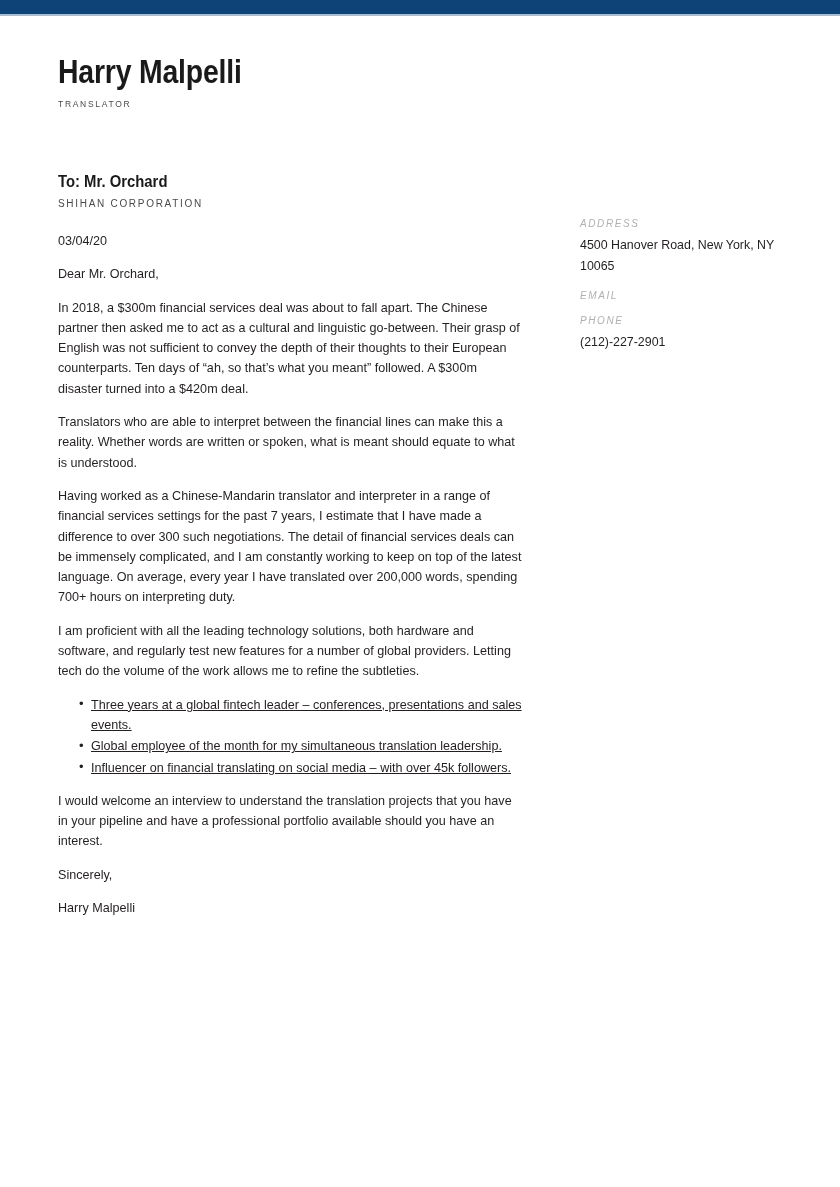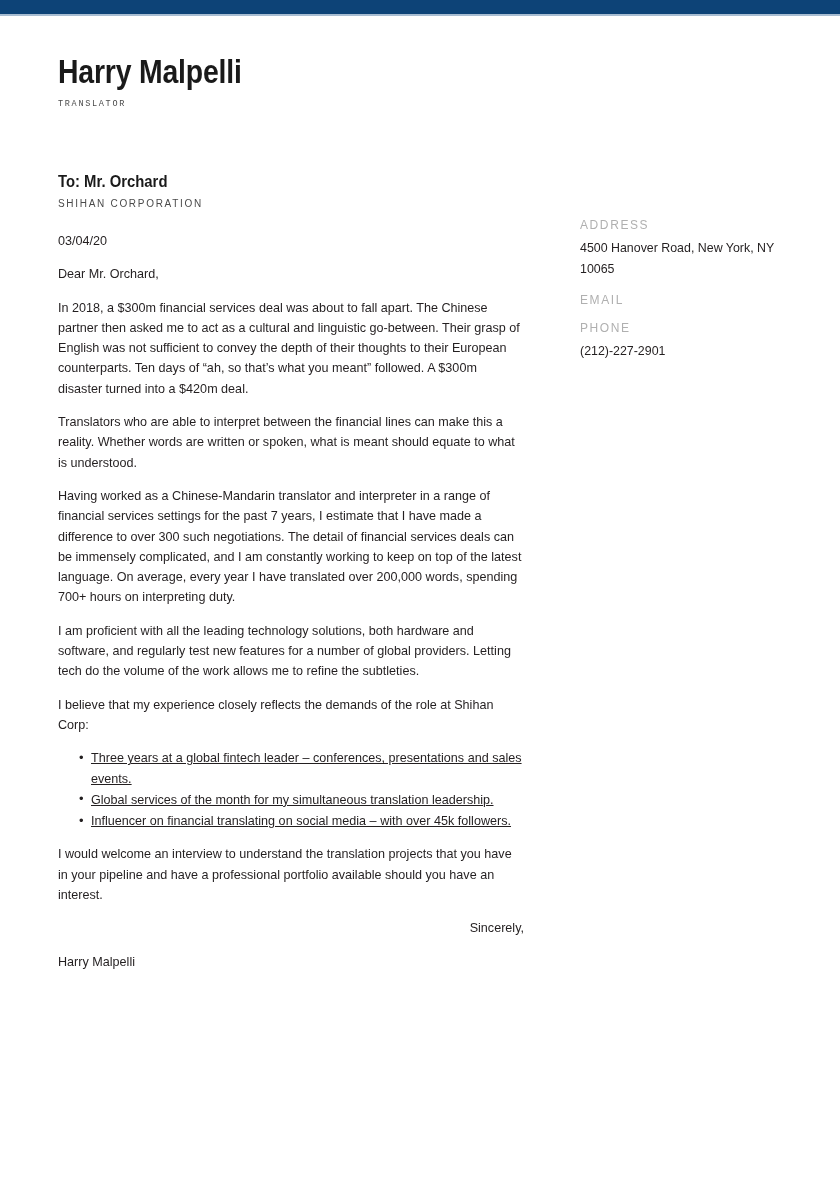--- a/index.html
+++ b/index.html
@@ -60,21 +60,20 @@
     transform-origin: left center;
     white-space: nowrap;
   }
   .sender-role {
     margin-top: 9px;
     font-size: 8.5px;
     letter-spacing: 1.7px;
     font-weight: normal;
     color: #4a4a4a;
     text-transform: uppercase;
-    font-family: Liberation Mono, monospace;
   }
 
   
   .recipient {
     position: absolute;
     top: 160px;
     left: 58px;
     width: 470px;
   }
   .recipient-name {
@@ -125,42 +124,42 @@
   .letter-body li::before {
     content: "\2022";
     position: absolute;
     left: -12px;
     top: -0.5px;
     font-size: 13px;
     color: #231f20;
   }
   .signoff {
     margin-bottom: 13px;
-    text-align: right;
   }
   .signature {
     margin: 0;
   }
 
   
   .contact-sidebar {
     position: absolute;
     top: 206px;
     left: 580px;
     width: 215px;
   }
   .contact-group {
     margin-bottom: 14px;
   }
   .contact-label {
-    font-size: 12px;
+    font-size: 10px;
     letter-spacing: 1.6px;
     color: #b0b0b0;
     text-transform: uppercase;
     margin-bottom: 6px;
+    font-style: italic;
   }
   .contact-value {
     font-size: 12.4px;
     line-height: 20.5px;
     color: #231f20;
   }
   .contact-value.link {
     text-decoration: underline;
     text-underline-offset: 2px;
     color: #231f20;
@@ -184,24 +183,23 @@
     <div class="recipient-company">SHIHAN CORPORATION</div>
   </div>
 
   <div class="letter-body">
     <p class="letter-date">03/04/20</p>
     <p>Dear Mr. Orchard,</p>
     <p>In 2018, a $300m financial services deal was about to fall apart. The Chinese partner then asked me to act as a cultural and linguistic go-between. Their grasp of English was not sufficient to convey the depth of their thoughts to their European counterparts. Ten days of “ah, so that’s what you meant” followed. A $300m disaster turned into a $420m deal.</p>
     <p>Translators who are able to interpret between the financial lines can make this a reality. Whether words are written or spoken, what is meant should equate to what is understood.</p>
     <p>Having worked as a Chinese-Mandarin translator and interpreter in a range of financial services settings for the past 7 years, I estimate that I have made a difference to over 300 such negotiations. The detail of financial services deals can be immensely complicated, and I am constantly working to keep on top of the latest language. On average, every year I have translated over 200,000 words, spending 700+ hours on interpreting duty.</p>
     <p>I am proficient with all the leading technology solutions, both hardware and software, and regularly test new features for a number of global providers. Letting tech do the volume of the work allows me to refine the subtleties.</p>
-    <p>I believe that my experience closely reflects the demands of the role at Shihan Corp:</p>
     <ul>
       <li>Three years at a global fintech leader – conferences, presentations and sales events.</li>
-      <li>Global services of the month for my simultaneous translation leadership.</li>
+      <li>Global employee of the month for my simultaneous translation leadership.</li>
       <li>Influencer on financial translating on social media – with over 45k followers.</li>
     </ul>
     <p>I would welcome an interview to understand the translation projects that you have in your pipeline and have a professional portfolio available should you have an interest.</p>
     <p class="signoff">Sincerely,</p>
     <p class="signature">Harry Malpelli</p>
   </div>
 
   <div class="contact-sidebar">
     <div class="contact-group">
       <div class="contact-label">ADDRESS</div>

